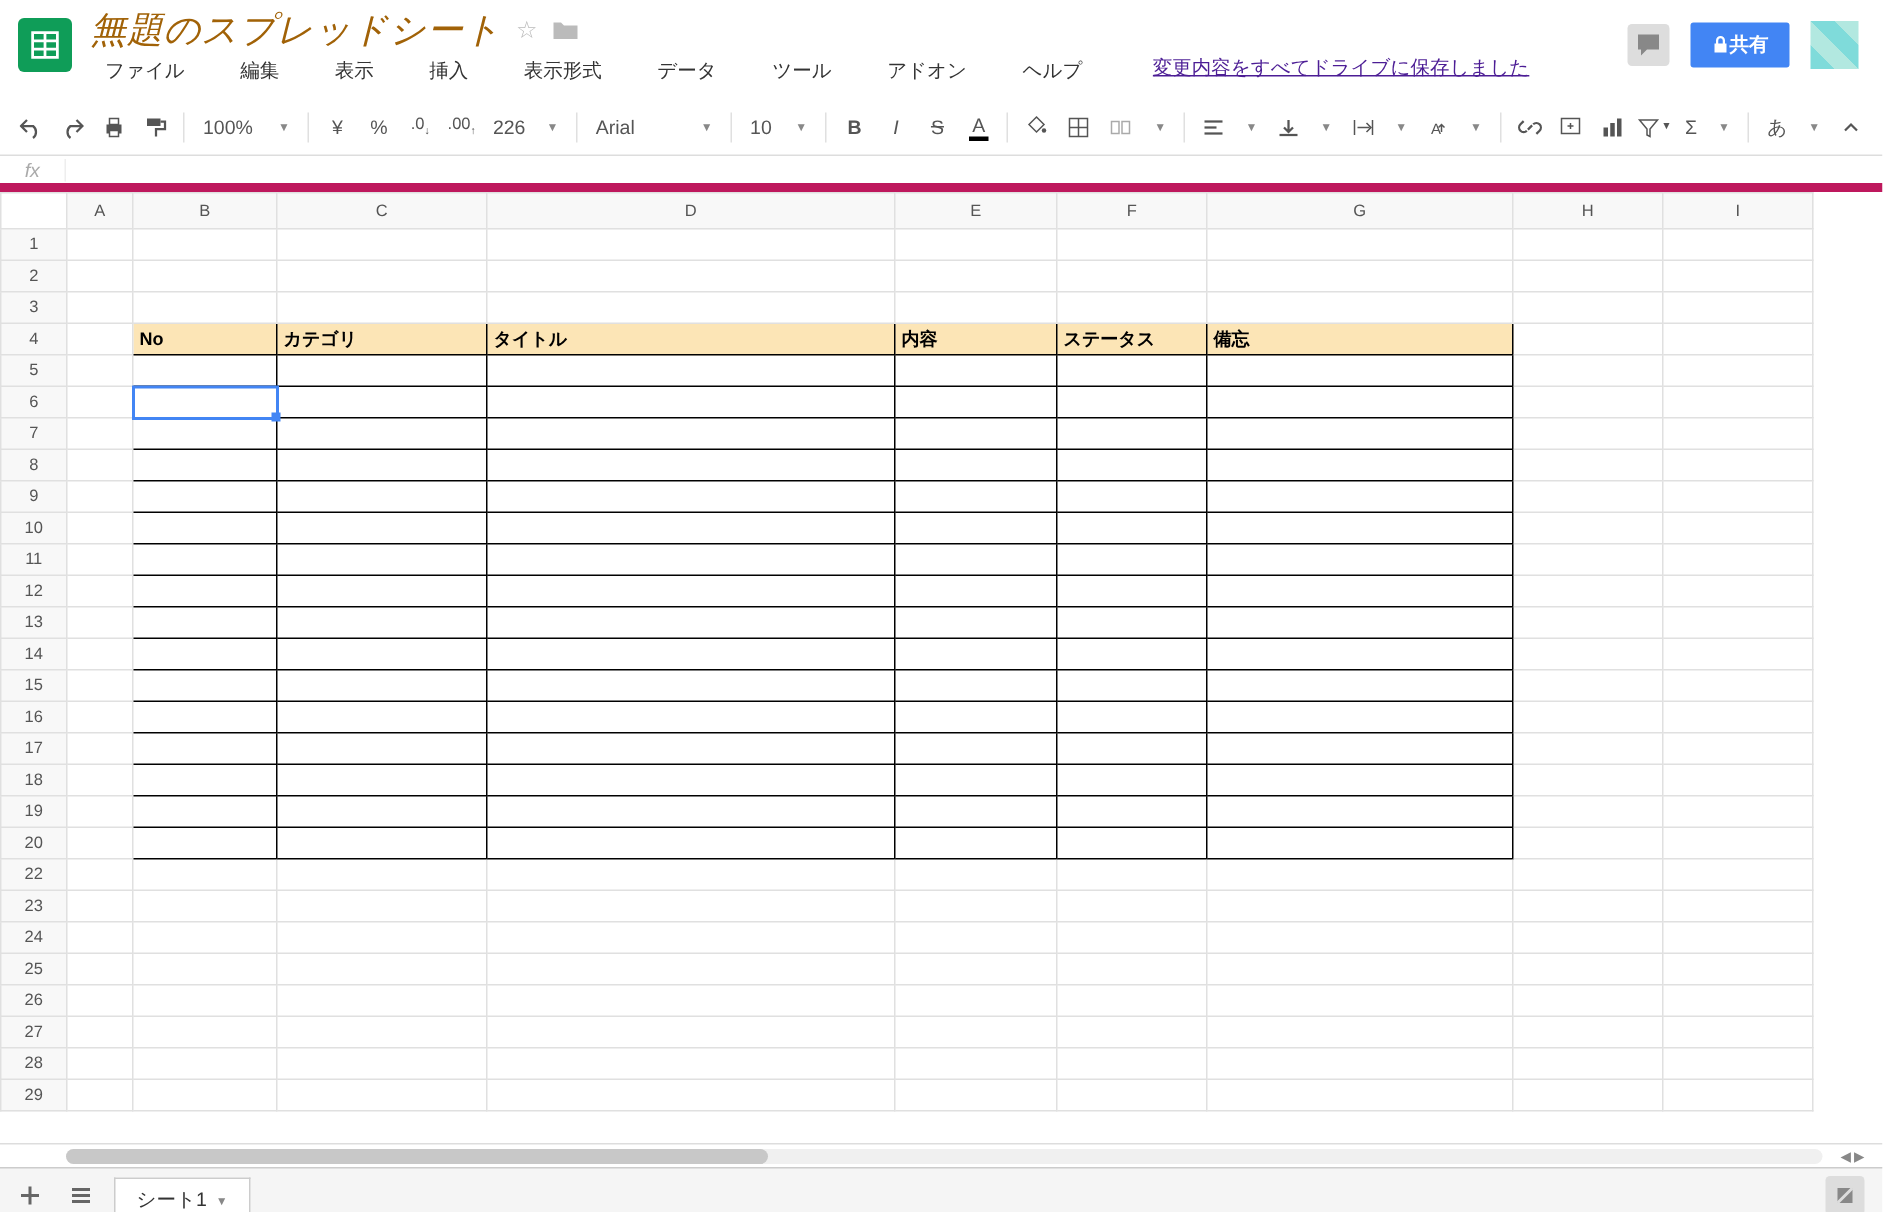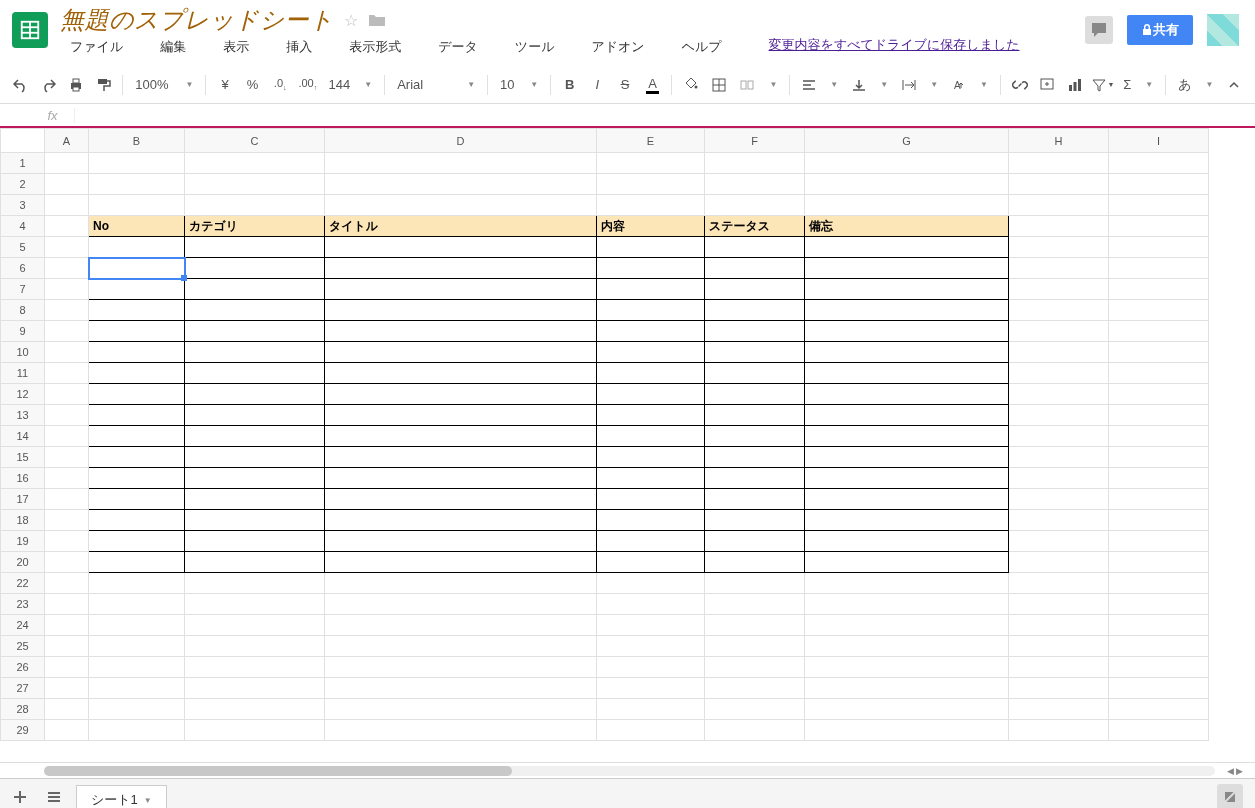--- a/index.html
+++ b/index.html
@@ -26,21 +26,21 @@
 .toolbar { display:flex; align-items:center; height:38px; border-bottom:1px solid #ddd; padding:0 8px; gap:2px; margin-top:6px;}
 .tb { width:28px; height:28px; display:flex; align-items:center; justify-content:center; color:#555; cursor:pointer; }
 .tb-sep { width:1px; height:20px; background:#e0e0e0; margin:0 4px; }
 .tb-drop { display:flex; align-items:center; height:26px; padding:0 6px; color:#555; font-size:13px; cursor:pointer; gap:4px; }
 .tb-drop .caret { font-size:8px; color:#888; margin-left:10px;}
 .tb-wide { min-width:70px; justify-content:space-between; }
 .color-a { border-bottom:3px solid #000; padding:0 2px; }
 .hide-btn { margin-left:auto; }
 
 
-.fxbar { display:flex; align-items:center; height:24px; border-bottom:2px solid #be185d;padding-left:31px; }
+.fxbar { display:flex; align-items:center; height:24px; border-bottom:6px solid #be185d; }
 .fx { width:44px; text-align:center; font-style:italic; color:#aaa; font-size:13px; border-right:1px solid #eee;}
 .fxinput { flex:1; height:100%; border:none; padding:0 8px; font-size:13px; outline:none;}
 
 
 .grid-wrap { position:relative; height:calc(808px - 8px - 48px - 6px - 38px - 24px - 24px - 26px); overflow:hidden;}
 .grid { border-collapse:collapse; table-layout:fixed; }
 .grid th, .grid td { border:1px solid #e0e0e0; font-size:11px; color:#555; text-align:center; background:#fff;}
 .grid th.colh { height:24px; background:#f8f8f8; font-weight:normal;}
 .grid th.rowh { width:44px; background:#f8f8f8; font-weight:normal; height:21px;}
 .grid td { height:21px; text-align:left; padding:0 4px; font-size:12px; color:#000;}
@@ -156,21 +156,21 @@
   <div class="tb">
       <span>%</span>
     </div>
   <div class="tb">
       <span style="font-size:11px">.0<sub style="font-size:7px">↓</sub></span>
     </div>
   <div class="tb">
       <span style="font-size:11px">.00<sub style="font-size:7px">↑</sub></span>
     </div>
   <div class="tb-drop">
-      <span>144</span>
+      <span>226</span>
       <span class="caret">▼</span>
     </div>
   <div class="tb-sep"></div>
   <div class="tb-drop" style="min-width:90px;justify-content:space-between">
       <span>Arial</span>
       <span class="caret">▼</span>
     </div>
   <div class="tb-sep"></div>
   <div class="tb-drop" style="min-width:50px;justify-content:space-between">
       <span>10</span>

